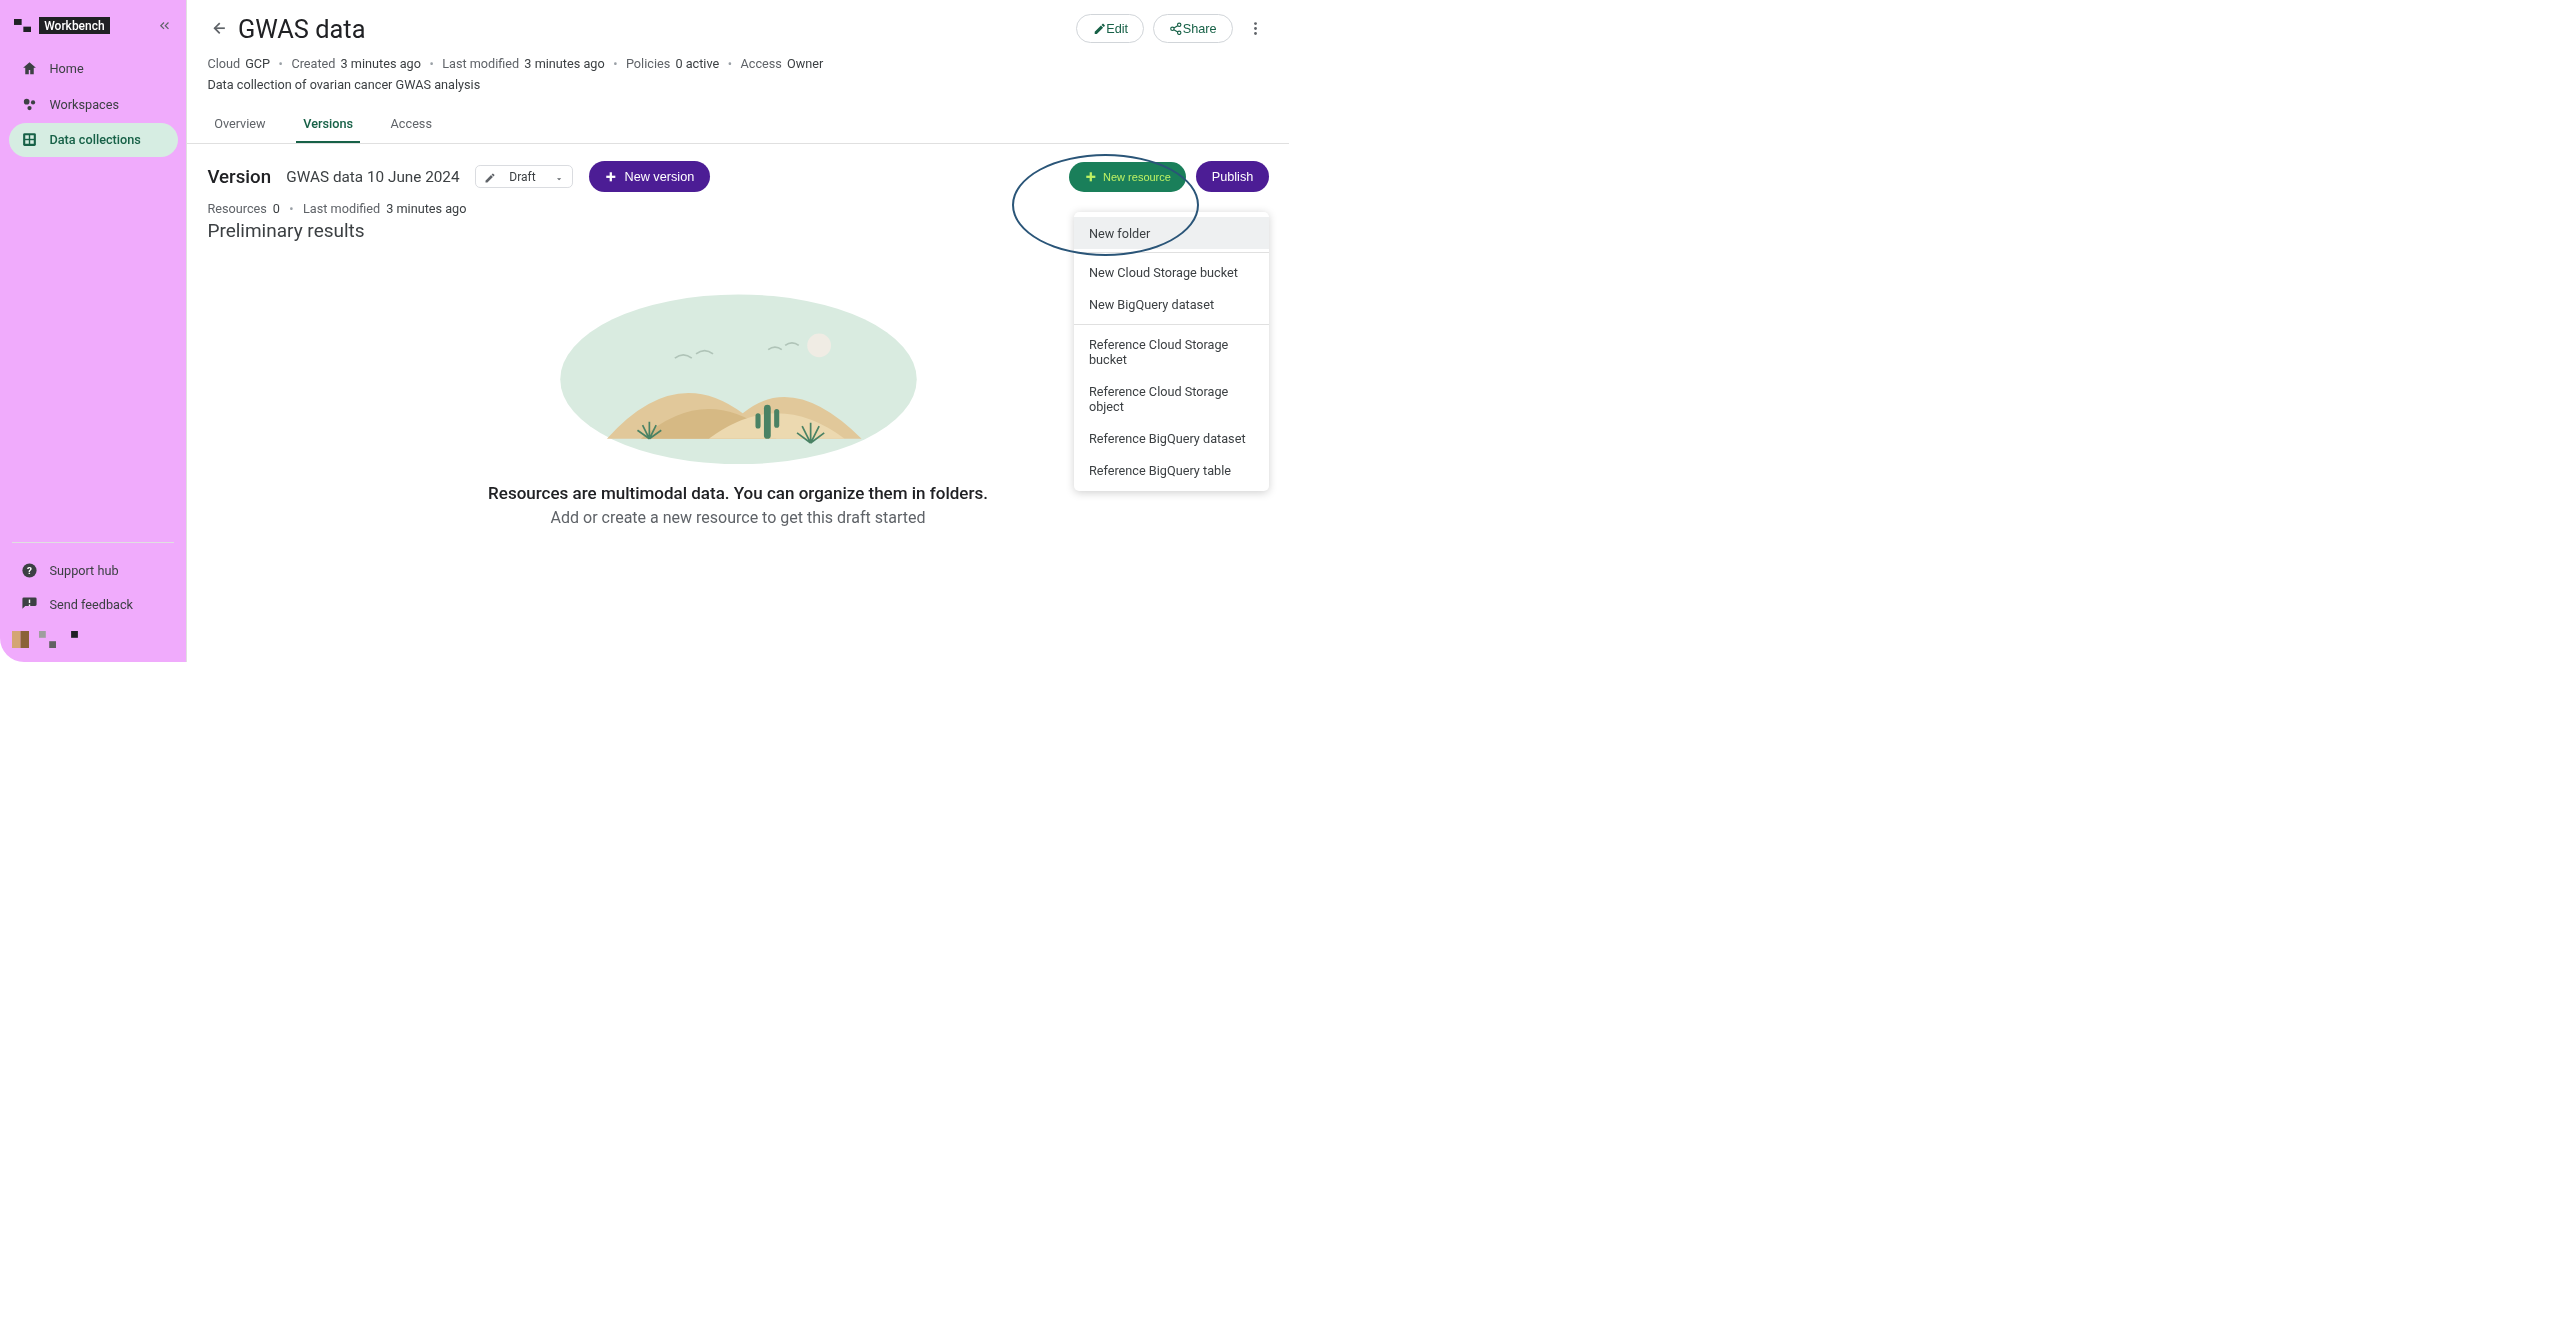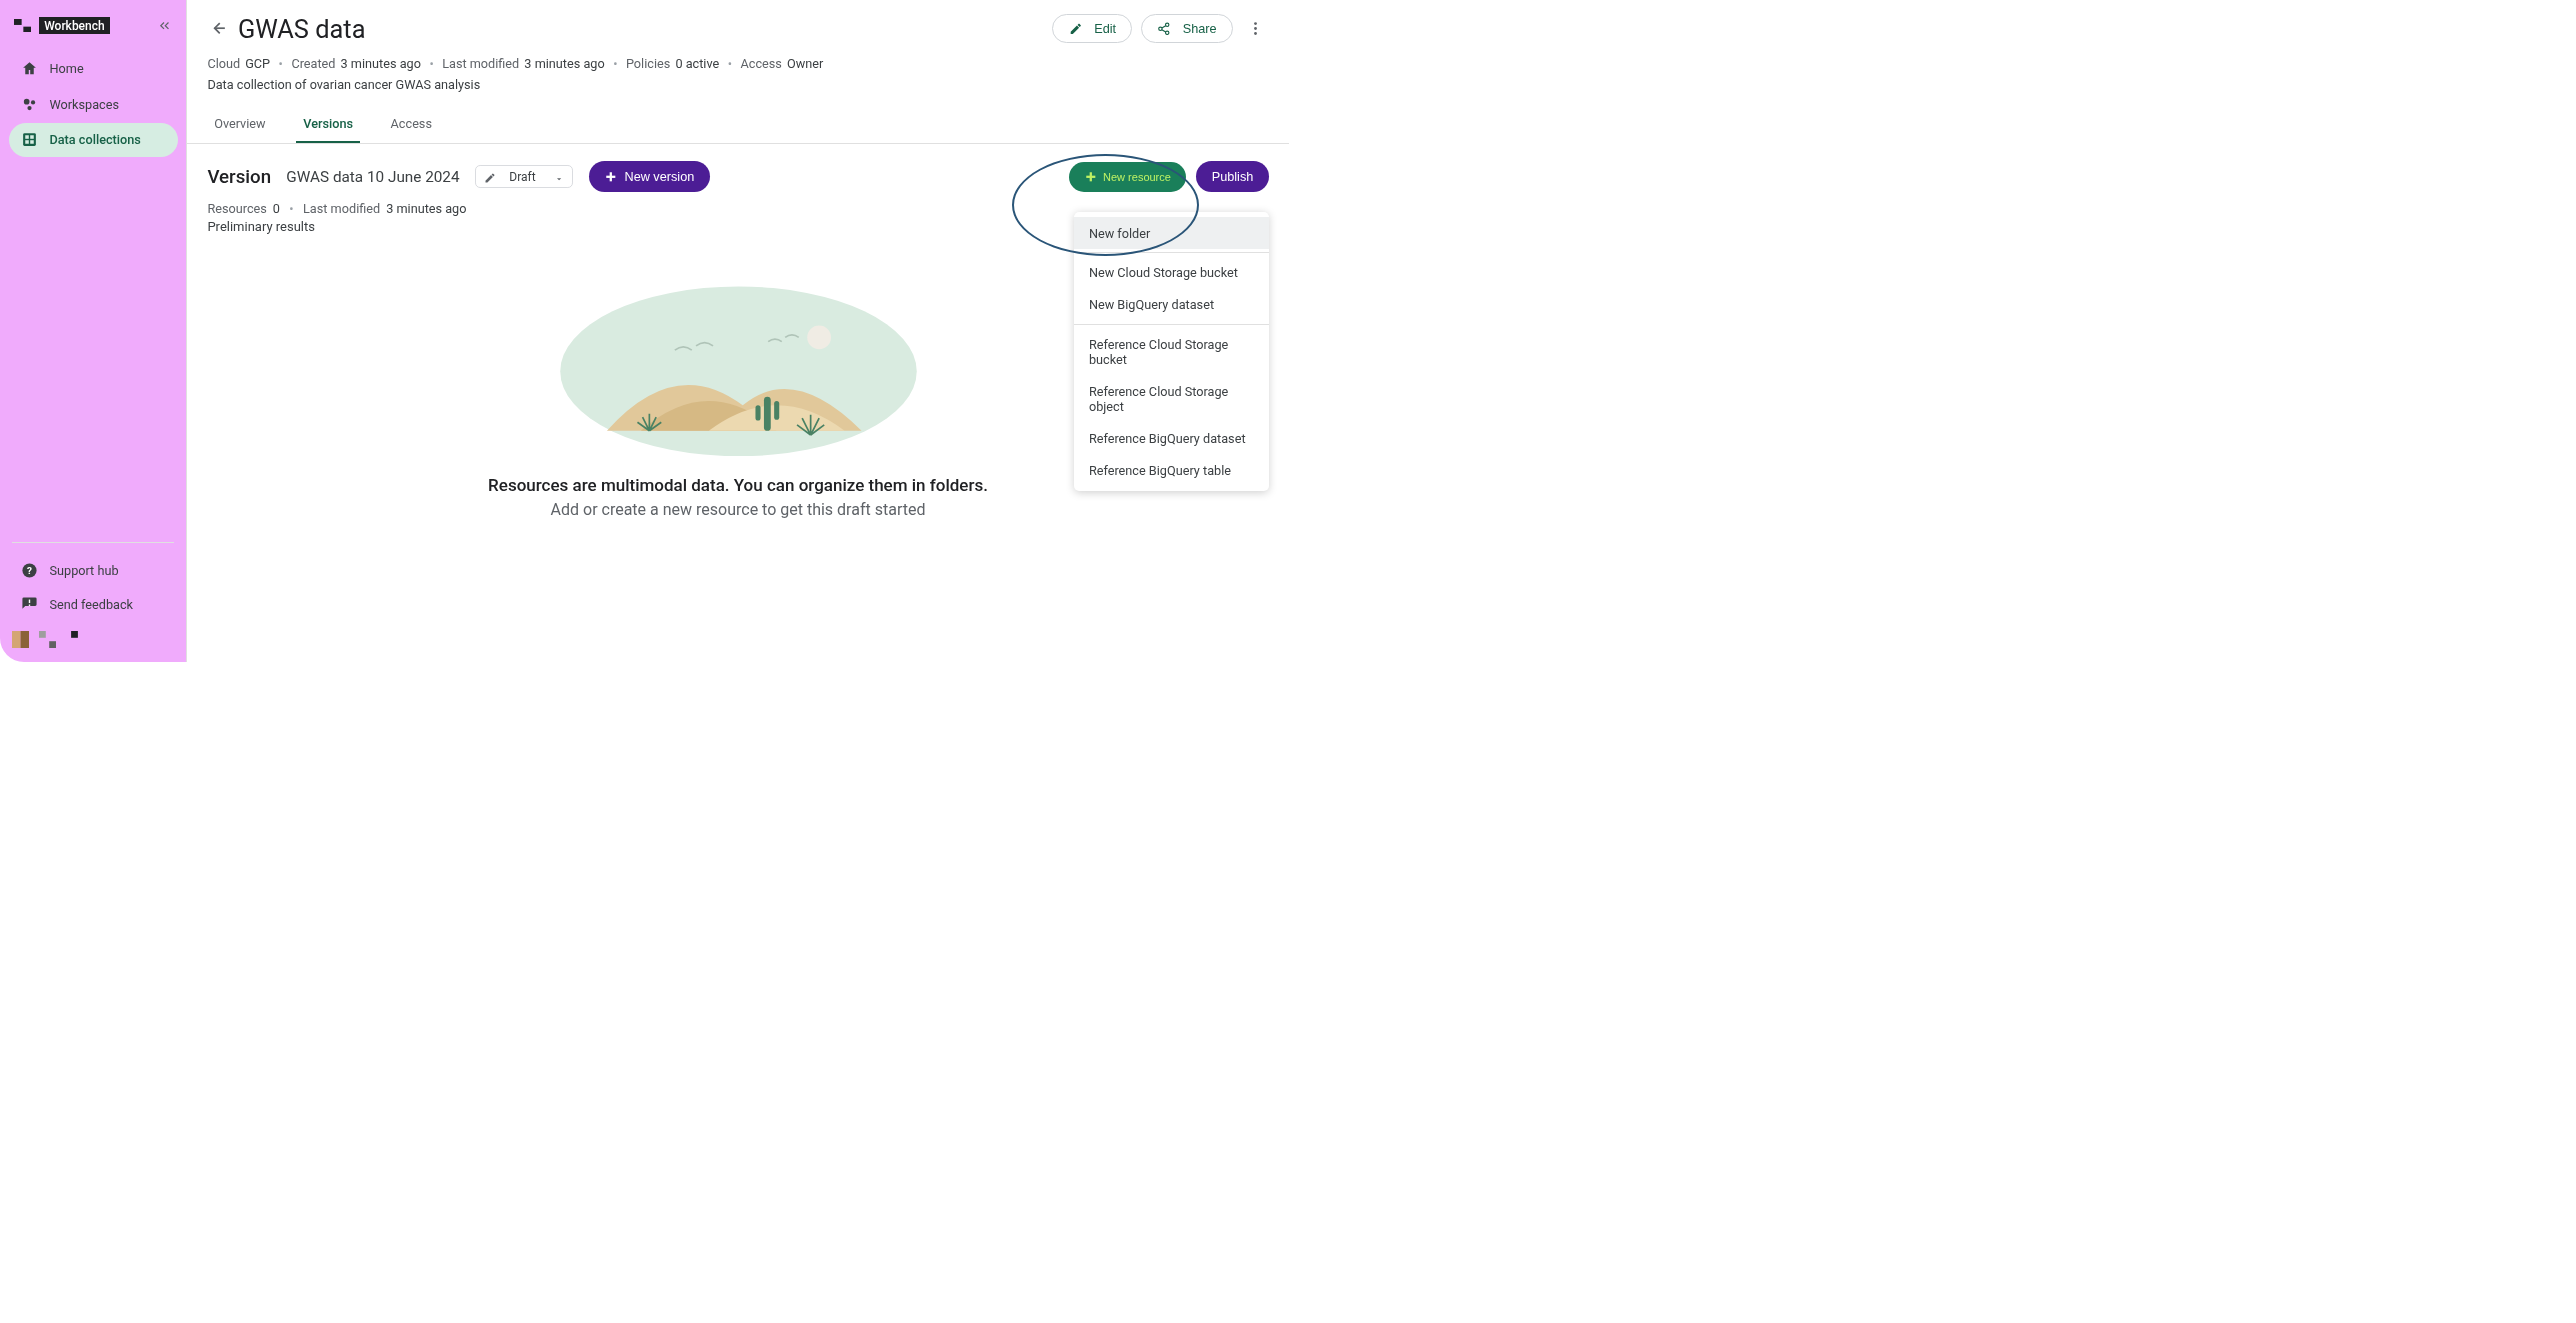--- a/index.html
+++ b/index.html
@@ -19,21 +19,21 @@
 .divider { height: 0.8px; background: #e0e0e0; margin: 6.8px 3.4px 10.2px 3.4px; }
 .avatars { display: flex; gap: 10.2px; padding: 10.2px 3.4px 3.4px 3.4px; align-items: flex-end; }
 .avatar { width: 17px; height: 17px; }
 
 .main { flex: 1; display: flex; flex-direction: column; overflow: hidden; }
 .header { padding: 13.6px 20.4px 0 20.4px; }
 .title-row { display: flex; align-items: center; gap: 10.2px; }
 .back-btn { color: #5f6368; cursor: pointer; }
 .page-title { font-size: 25.4px; font-weight: 400; color: #202124; }
 .header-actions { margin-left: auto; display: flex; align-items: center; gap: 8.5px; }
-.pill-btn { display: flex; align-items: center; gap: 12px; border: 0.8px solid #d1d5d9; background: #fff; color: #176147; padding: 6.8px 15.3px; border-radius: 17px; font-size: 12.7px; cursor: pointer; font-weight: 500; justify-content: space-between; }
+.pill-btn { display: flex; align-items: center; gap: 0; border: 0.8px solid #d1d5d9; background: #fff; color: #176147; padding: 6.8px 15.3px; border-radius: 17px; font-size: 12.7px; cursor: pointer; font-weight: 500; justify-content: space-between; }
 .more-btn { color: #5f6368; cursor: pointer; padding: 5.1px; }
 
 .meta-row { display: flex; align-items: center; gap: 5.1px; font-size: 12.7px; color: #3c4043; padding: 12px 0 3.4px 0; flex-wrap: wrap; }
 .meta-label { color: #5f6368; }
 .meta-val { color: #3c4043; }
 .dot { color: #9aa0a6; padding: 0 3.4px; }
 .description { font-size: 12.7px; color: #3c4043; padding: 3.4px 0 8.5px 0; }
 
 .tabs { display: flex; gap: 24px; border-bottom: 0.8px solid #e0e0e0; padding: 0 20.4px; margin-top: 5.1px; }
 .tab { padding: 10.2px 6.8px; font-size: 12.7px; color: #5f6368; cursor: pointer; border-bottom: 2.5px solid transparent; }
@@ -43,21 +43,21 @@
 .version-row { display: flex; align-items: center; gap: 15.3px; }
 .version-label { font-size: 18.7px; font-weight: 500; color: #202124; }
 .version-name { font-size: 15.3px; color: #3c4043; }
 .chip { display: flex; align-items: flex-end; gap: 13px; border: 0.8px solid #dadce0; padding: 3.4px 8.5px; border-radius: 5.1px; font-size: 12px; cursor: pointer; }
 .chip .chev { color: #5f6368; margin-left: 5.1px; }
 .btn-gray { display: flex; align-items: center; gap: 6.8px; background: #4c1d95; color: #fff; padding: 8.5px 15.3px; border-radius: 18.7px; font-size: 12.7px; cursor: pointer; border: none; font-weight: 500; }
 .btn-green { display: flex; align-items: center; gap: 5px; background: #1a7f5a; color: #bef264; padding: 8.5px 15.3px; border-radius: 18.7px; font-size: 11px; cursor: pointer; border: none; font-weight: 500; }
 .version-actions { margin-left: auto; display: flex; align-items: center; gap: 10.2px; }
 
 .version-meta { display: flex; gap: 6px; font-size: 12.7px; padding: 8.5px 0 1.7px 0; }
-.version-desc { font-size: 13px; color: #3c4043; padding: 1.7px 0; }
+.version-desc { font-size: 19px; color: #3c4043; padding: 1.7px 0; }
 
 .empty { display: flex; flex-direction: column; align-items: center; padding-top: 42px; }
 .empty-illustration { width: 365px; height: 178px; }
 .empty-title { font-size: 17px; font-weight: 500; color: #202124; margin-top: 18.7px; }
 .empty-sub { font-size: 16px; color: #5f6368; margin-top: 5.1px; }
 
 .dropdown { position: absolute; top: 212px; right: 20.4px; width: 195px; background: #fff; border-radius: 5.1px; box-shadow: 0 1.7px 8.5px rgba(0,0,0,0.18); padding: 5.1px 0; z-index: 20; }
 .dropdown-item { padding: 8.5px 15.3px; font-size: 12.7px; color: #3c4043; cursor: pointer; }
 .dropdown-item.highlighted { background: #eef0f1; }
 .dropdown-divider { height: 0.8px; background: #e0e0e0; margin: 3.4px 0; }

